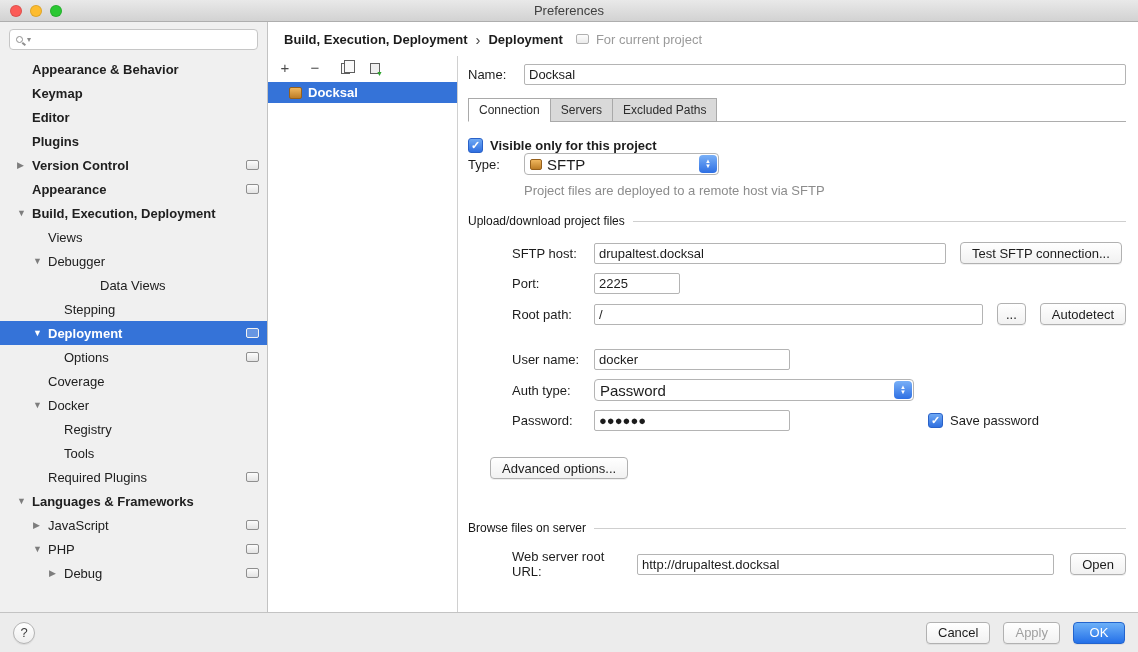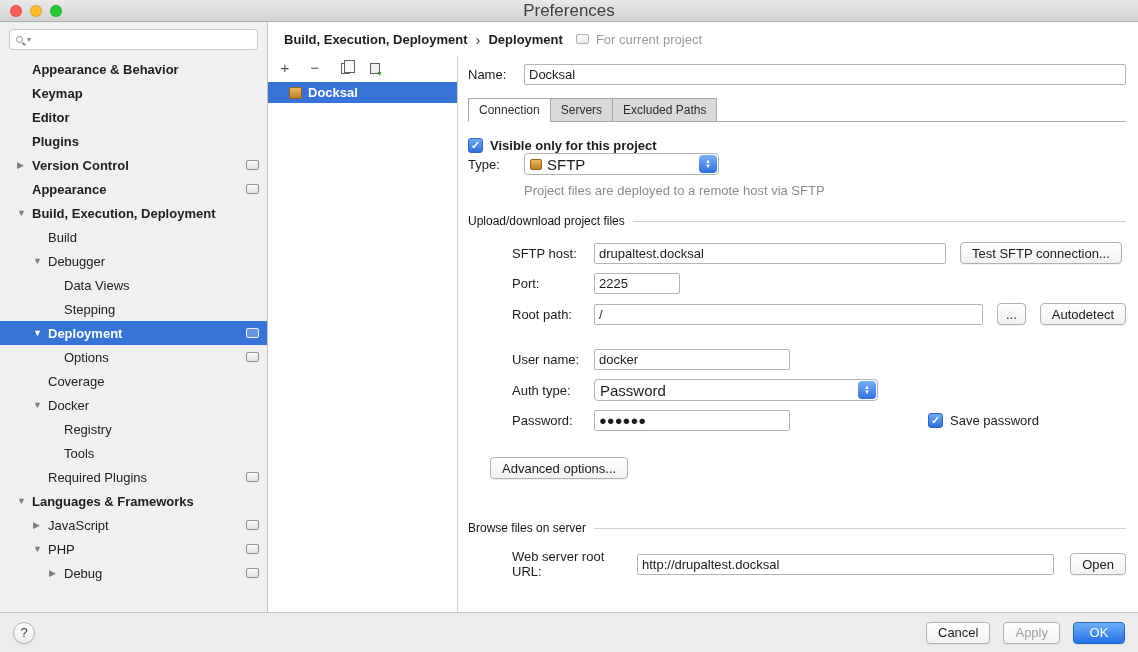--- a/index.html
+++ b/index.html
@@ -1,21 +1,21 @@
 <!DOCTYPE html>
 <html><head>
 <meta charset="utf-8">
 <style>
   *{margin:0;padding:0;box-sizing:border-box}
   body{font-family:"Liberation Sans",sans-serif;font-size:13px;color:#1c1c1c;background:#e8e8e8}
   .window{position:relative;width:1138px;height:652px;background:#fff;overflow:hidden}
 
   
   .titlebar{position:absolute;left:0;right:0;top:0;height:22px;background:linear-gradient(#e9e9e9,#d2d2d2);border-bottom:1px solid #aeaeae;display:flex;align-items:center;justify-content:center;z-index:6}
-  .wtitle{font-size:17px;color:#404040}
+  .wtitle{font-size:13px;color:#404040}
   .traffic{position:absolute;left:10px;top:5px;display:flex;gap:8px}
   .tl{width:12px;height:12px;border-radius:50%}
   .tl.red{background:#fc5b57;box-shadow:inset 0 0 0 1px rgba(0,0,0,.12)}
   .tl.yellow{background:#fdbc2e;box-shadow:inset 0 0 0 1px rgba(0,0,0,.12)}
   .tl.green{background:#2ac833;box-shadow:inset 0 0 0 1px rgba(0,0,0,.12)}
 
   
   .sidebar{position:absolute;left:0;top:22px;bottom:40px;width:268px;background:#f0f0f0;border-right:1px solid #c2c2c2;overflow:hidden}
   .searchwrap{padding:7px 9px 4px}
   .searchbox{height:21px;background:#fff;border:1px solid #c6c6c6;border-radius:4px;display:flex;align-items:center;padding:0 6px;gap:2px}
@@ -63,21 +63,21 @@
   .grow{flex:1}
   .tabbar{display:flex;align-items:flex-end;margin-top:13px;box-shadow:inset 0 -1px 0 #adadad}
   .tab{font-size:12px;color:#2c2c2c;padding:4px 10px;border:1px solid #a9a9a9;background:#d9d9d9;margin-right:-1px;cursor:default}
   .tab.active{background:#fff;border-bottom-color:#fff}
   .cb-row{display:flex;align-items:center;gap:7px;margin-top:16px}
   .checkbox{width:15px;height:15px;border-radius:3px;background:linear-gradient(#6fa9f4,#2f6fe0);border:1px solid #2a62c8;color:#fff;display:inline-flex;align-items:center;justify-content:center;flex:0 0 auto}
   .checkbox span{font-size:11px;line-height:1;font-weight:bold}
   .bold13{font-weight:bold}
   .type-row{display:flex;align-items:center;}
   .combo{height:22px;border:1px solid #b4b4b4;border-radius:4px;background:#fff;display:inline-flex;align-items:center;padding:0 1px 0 5px;gap:5px}
-  .w195{width:195px}.w320{width:284px}
+  .w195{width:195px}.w320{width:320px}
   .combo-text{flex:1;font-size:15px}
   .stepper{width:18px;height:18px;border-radius:4px;background:linear-gradient(#79b0f7,#2e6fe3);display:flex;flex-direction:column;align-items:center;justify-content:center;color:#fff;flex:0 0 auto}
   .stepper span{font-size:6px;line-height:5px}
   .mini-server-icon{width:12px;height:11px;border-radius:2px;background:linear-gradient(#f0b75e,#bd7d26);border:1px solid #96601c;flex:0 0 auto}
   .help-text{color:#8c8c8c;margin:8px 0 0 56px}
   .section{display:flex;align-items:center;gap:8px;margin-top:16px}
   .section-title{font-size:12px;color:#141414;flex:0 0 auto}
   .section-line{flex:1;height:1px;background:#cfcfcf}
   .frow{display:flex;align-items:center;margin:9px 0 0 44px}
   .mt14{margin-top:14px}.mt24{margin-top:24px}.mt42{margin-top:42px}
@@ -139,28 +139,28 @@
         </div>
         <div class="trow bold">
           <span class="lbl" style="margin-left: 32px;">Appearance</span>
           <span class="screen-icon row-scope"></span>
         </div>
         <div class="trow bold">
           <span class="arrow" style="left: 17px;">▼</span>
           <span class="lbl" style="margin-left: 32px;">Build, Execution, Deployment</span>
         </div>
         <div class="trow">
-          <span class="lbl" style="margin-left: 48px;">Build</span>
+          <span class="lbl" style="margin-left: 48px;">Views</span>
         </div>
         <div class="trow">
           <span class="arrow" style="left: 33px;">▼</span>
           <span class="lbl" style="margin-left: 48px;">Debugger</span>
         </div>
         <div class="trow">
-          <span class="lbl" style="margin-left: 64px;">Data Views</span>
+          <span class="lbl" style="margin-left: 100px;">Data Views</span>
         </div>
         <div class="trow">
           <span class="lbl" style="margin-left: 64px;">Stepping</span>
         </div>
         <div class="trow selected">
           <span class="arrow" style="left: 33px;">▼</span>
           <span class="lbl" style="margin-left: 48px;">Deployment</span>
           <span class="screen-icon row-scope"></span>
         </div>
         <div class="trow">

